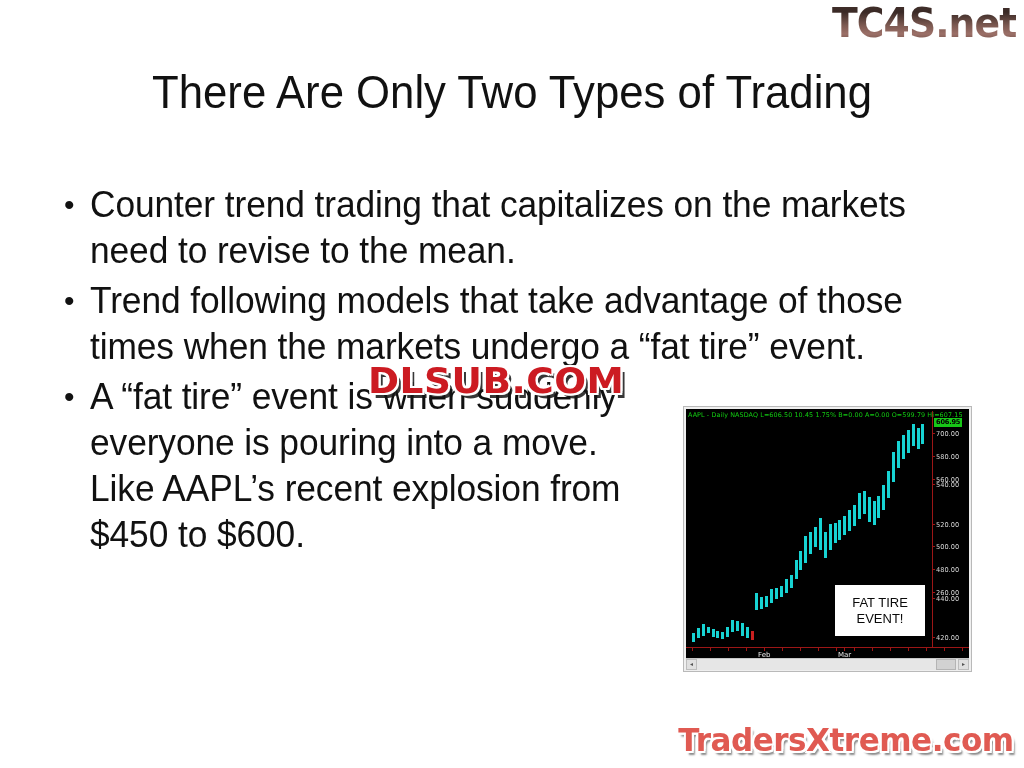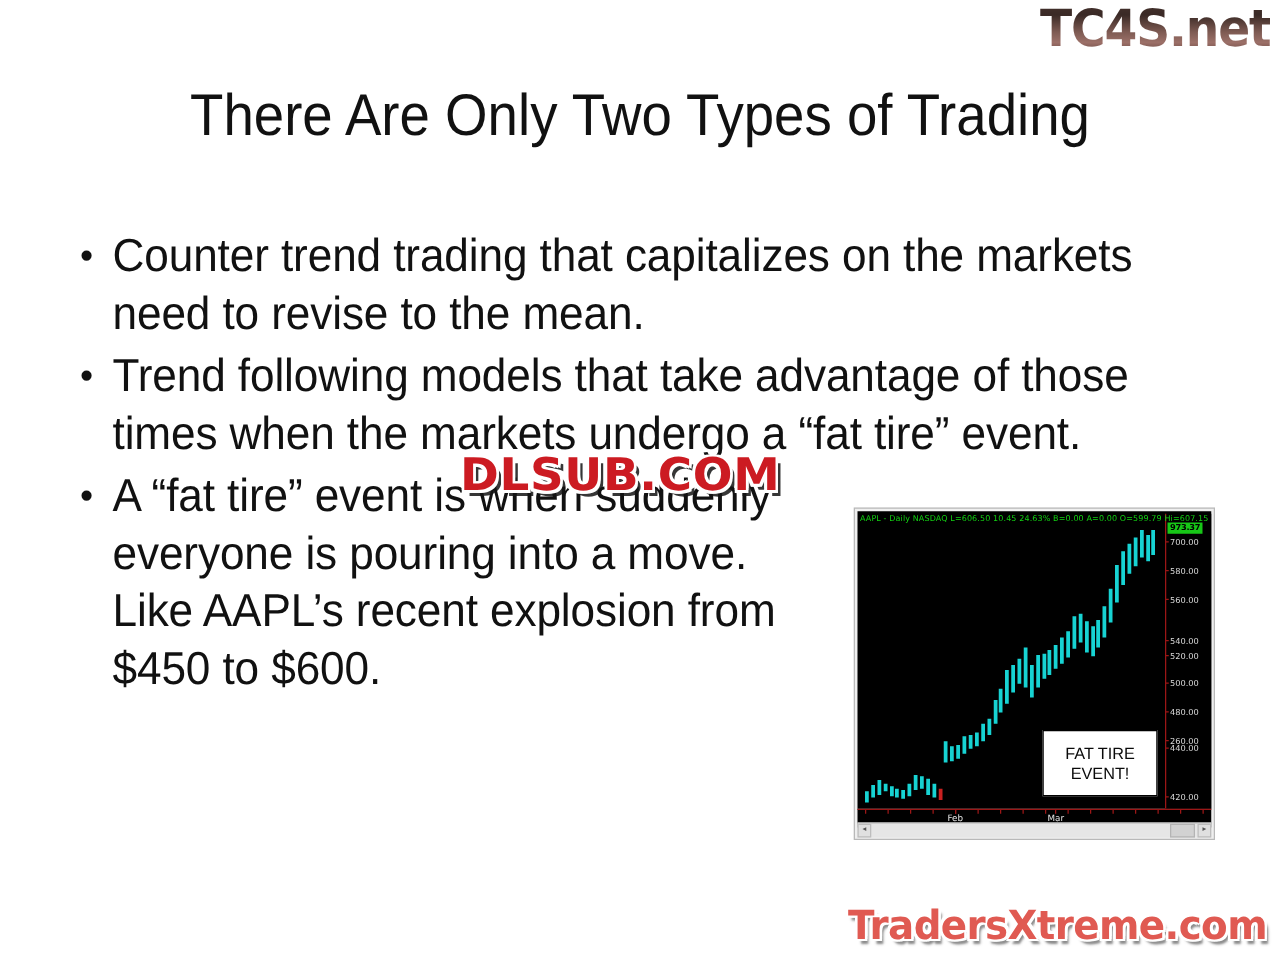--- a/index.html
+++ b/index.html
@@ -338,21 +338,21 @@
     <div class="bullet-row narrow">
       <div class="bullet-dot">•</div>
       <div class="bullet-text">A “fat tire” event is when suddenly everyone is pouring into a move.  Like AAPL’s recent explosion from $450 to $600.</div>
     </div>
   </div>
 
   <div id="chart-window">
 
     <div id="chart-canvas">
 
-      <div id="chart-header">AAPL - Daily  NASDAQ  L=606.50  10.45  24.63%  B=0.00  A=0.00  O=599.79  Hi=607.15</div>
+      <div id="chart-header">AAPL - Daily  NASDAQ  L=606.50  10.45  1.75%  B=0.00  A=0.00  O=599.79  Hi=607.15</div>
 
       <div id="plot-area">
           <div class="candle" style="left: 4px; top: 212.4px; height: 9px;"></div>
           <div class="candle" style="left: 8.9px; top: 206.8px; height: 10.2px;"></div>
           <div class="candle" style="left: 13.8px; top: 203.4px; height: 11.3px;"></div>
           <div class="candle" style="left: 18.6px; top: 205.7px; height: 6.8px;"></div>
           <div class="candle" style="left: 23.5px; top: 207.9px; height: 7.9px;"></div>
           <div class="candle" style="left: 28.4px; top: 210.2px; height: 6.8px;"></div>
           <div class="candle" style="left: 33.3px; top: 211.3px; height: 6.8px;"></div>
           <div class="candle" style="left: 38.2px; top: 205.7px; height: 10.2px;"></div>
@@ -392,25 +392,25 @@
           <div class="candle" style="left: 204.1px; top: 30.5px; height: 30.5px;"></div>
           <div class="candle" style="left: 209px; top: 20.3px; height: 27.1px;"></div>
           <div class="candle" style="left: 213.8px; top: 13.6px; height: 24.9px;"></div>
           <div class="candle" style="left: 218.7px; top: 9px; height: 22.6px;"></div>
           <div class="candle" style="left: 223.6px; top: 3.4px; height: 21.5px;"></div>
           <div class="candle" style="left: 228.5px; top: 6.8px; height: 21.5px;"></div>
           <div class="candle" style="left: 233.4px; top: 3.4px; height: 19.2px;"></div>
         </div>
 
       <div id="price-axis">
-        <div id="last-price">973.37</div>
+        <div id="last-price">606.95</div>
       <div class="price-tick" style="top: 19.3px;">700.00</div>
           <div class="price-tick" style="top: 41.9px; text-align: right;">580.00</div>
           <div class="price-tick" style="top: 64.5px;">560.00</div>
-          <div class="price-tick" style="top: 98px;">540.00</div>
+          <div class="price-tick" style="top: 70px;">540.00</div>
           <div class="price-tick" style="top: 109.7px;">520.00</div>
           <div class="price-tick" style="top: 132.3px;">500.00</div>
           <div class="price-tick" style="top: 154.9px;">480.00</div>
           <div class="price-tick" style="top: 177.5px;">260.00</div>
           <div class="price-tick" style="top: 184px;">440.00</div>
           <div class="price-tick" style="top: 222.7px;">420.00</div>
         </div>
 
     </div>
 

